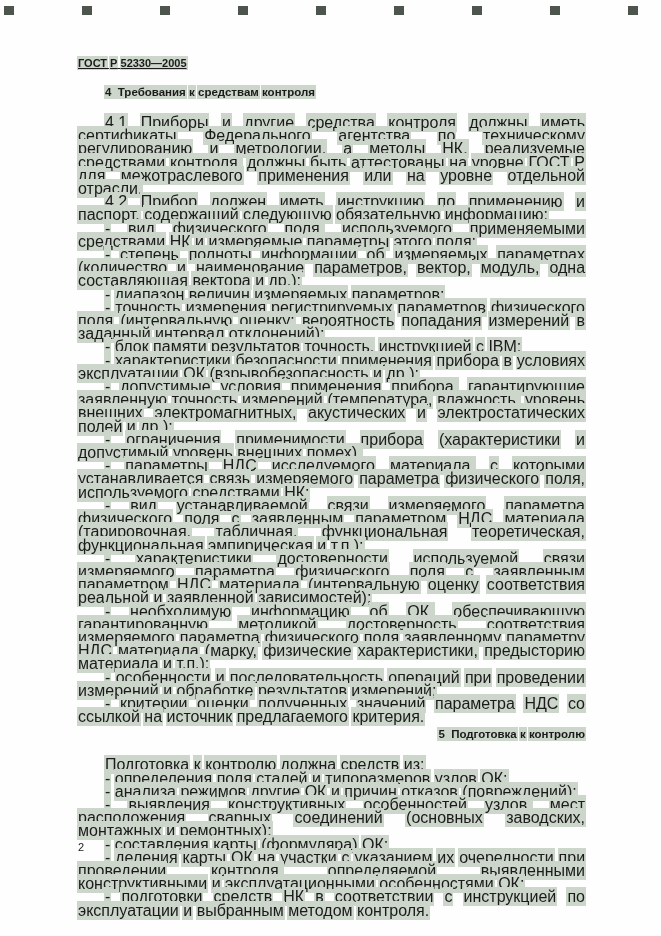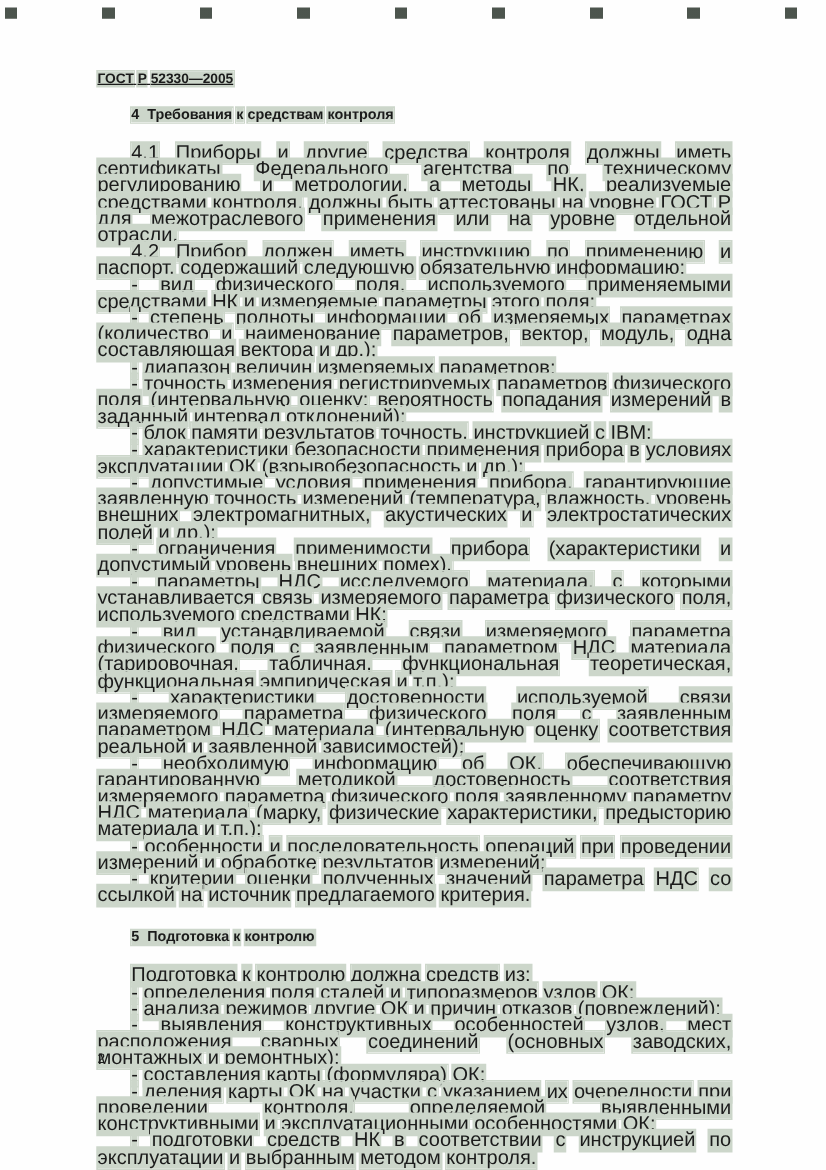--- a/index.html
+++ b/index.html
@@ -10,21 +10,21 @@
   }
   .page{position:absolute;inset:0;background:#fefefe;}
   .scan-strip{
     position:absolute;top:6px;left:4px;width:653px;height:9px;
     background:repeating-linear-gradient(90deg,#39423a 0 10px,transparent 10px 78px);
     opacity:.9;
   }
   .content{position:absolute;left:78px;top:57px;width:507px;}
   .doc-header{font-weight:bold;font-size:11px;line-height:13px;margin:0 0 15px 0;text-decoration:underline;}
   .sec-title{font-weight:bold;font-size:11.5px;line-height:14px;margin:0 0 17px 27px;}
-  .sec-title.sec5{margin-top:20px;}
+  .sec-title.sec5{margin-top:4px;text-align:right;}
   p.body{
     margin:0;font-size:16px;line-height:13.2px;
     text-align:justify;text-indent:27px;
   }
   .w{background:#ccd6ca;box-shadow:0 0 0 1px #ccd6ca;}
   .page-number{position:absolute;left:78px;top:841px;font-size:11px;}
 </style>
 </head>
 <body>
 

